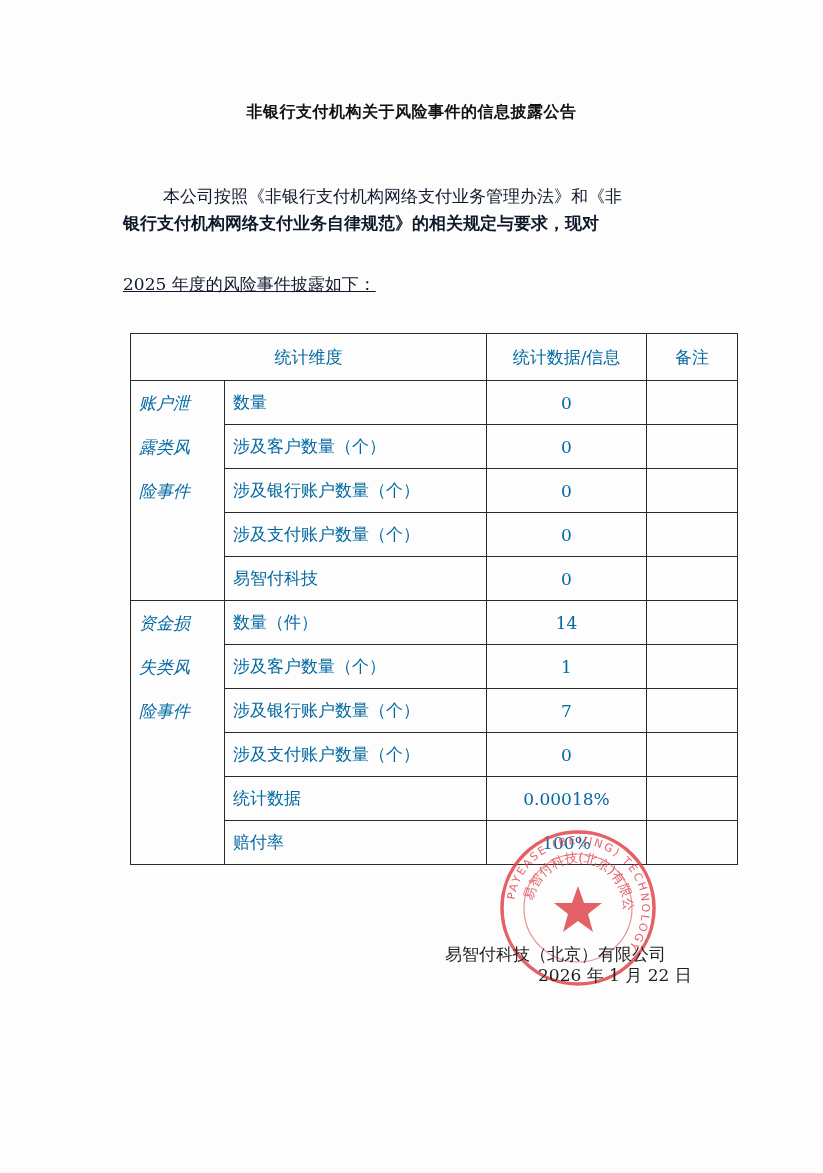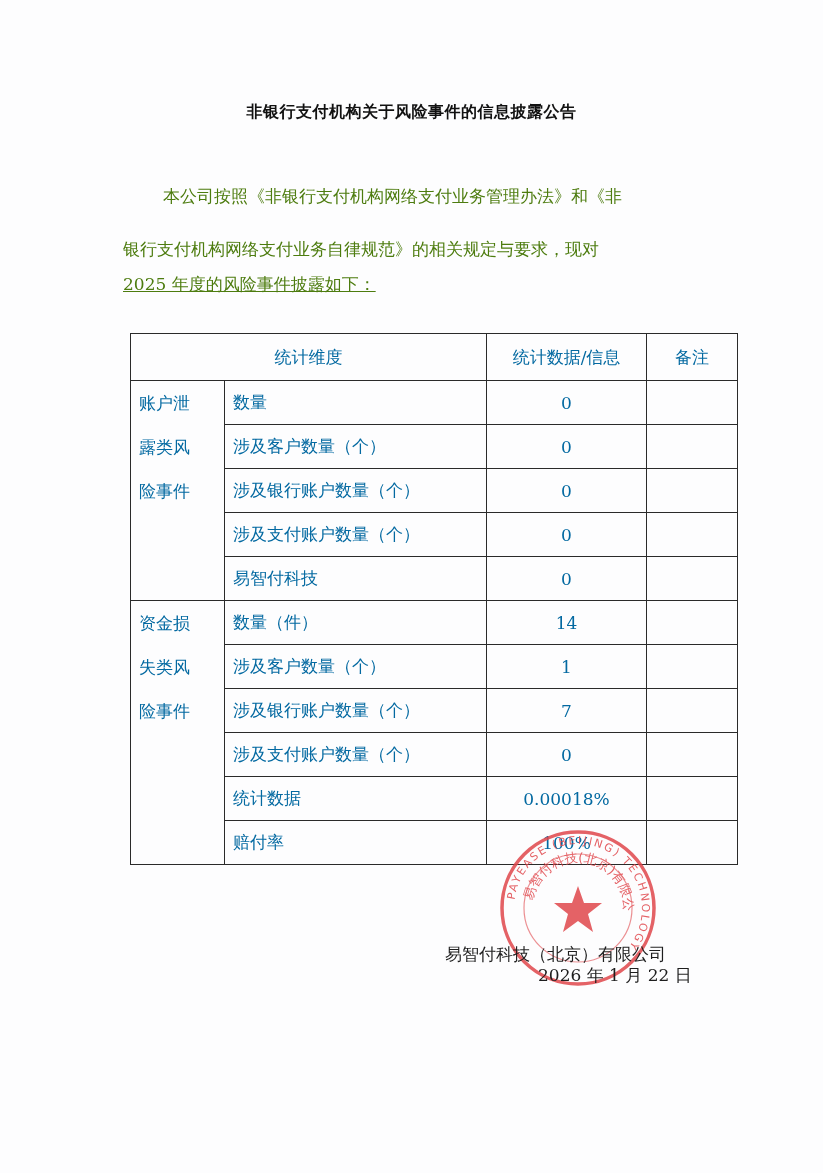--- a/index.html
+++ b/index.html
@@ -26,25 +26,25 @@
       font-weight: bold;
       letter-spacing: 0.5px;
       color: #111;
     }
     .para {
       position: absolute;
       left: 123px;
       width: 590px;
       font-size: 17px;
       line-height: 22px;
-      color: #4d7c0f;
+      color: #0f172a;
       white-space: nowrap;
     }
     .p1 { top: 185px; left: 163px; }
-    .p2 { top: 238px; }
+    .p2 { top: 212px; font-weight: bold; }
     .p3 { top: 273px; text-decoration: underline; }
 
     table.risk {
       position: absolute;
       left: 130px;
       top: 333px;
       border-collapse: collapse;
       font-size: 17px;
       color: #0369a1;
     }
@@ -61,21 +61,21 @@
     .c4 { width: 90px; }
     .center { text-align: center; }
     .label { padding-left: 8px !important; text-align: left; }
     .group {
       vertical-align: top;
       text-align: left;
       padding: 6px 0 0 8px !important;
       line-height: 44px;
       font-size: 17px;
     }
-    .group span { display: block; height: 44px; line-height: 32px; }
+    .group span { display: block; height: 44px; line-height: 32px; font-style: italic; }
 
     .signature {
       position: absolute;
       left: 445px;
       top: 920px;
       font-size: 17px;
       color: #1e1e1e;
       white-space: nowrap;
       z-index: 3;
       margin-top: 23px;

